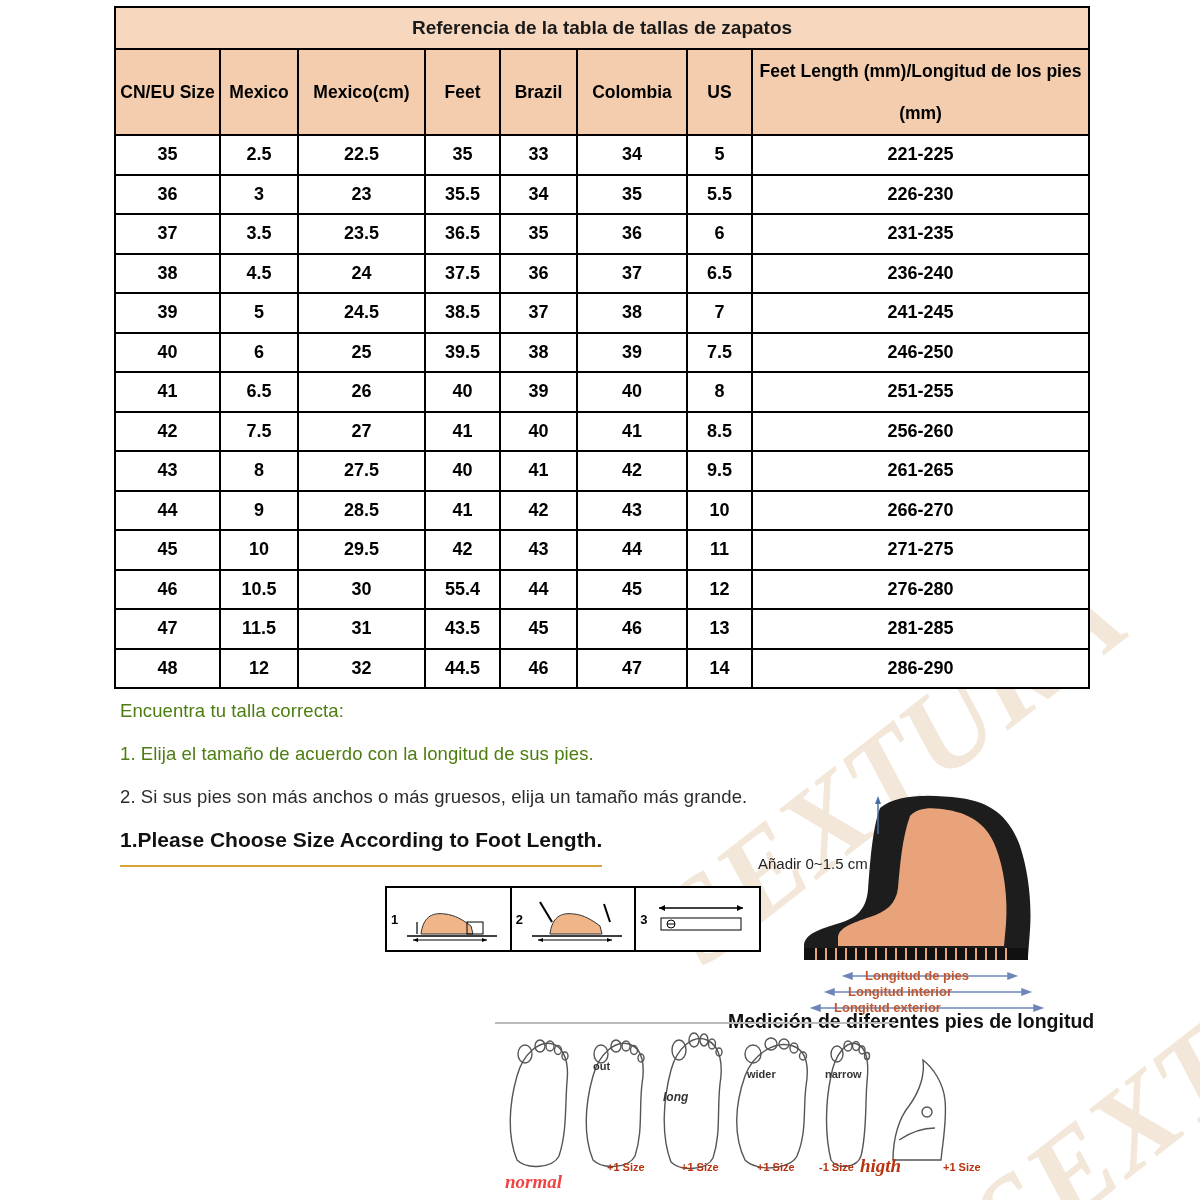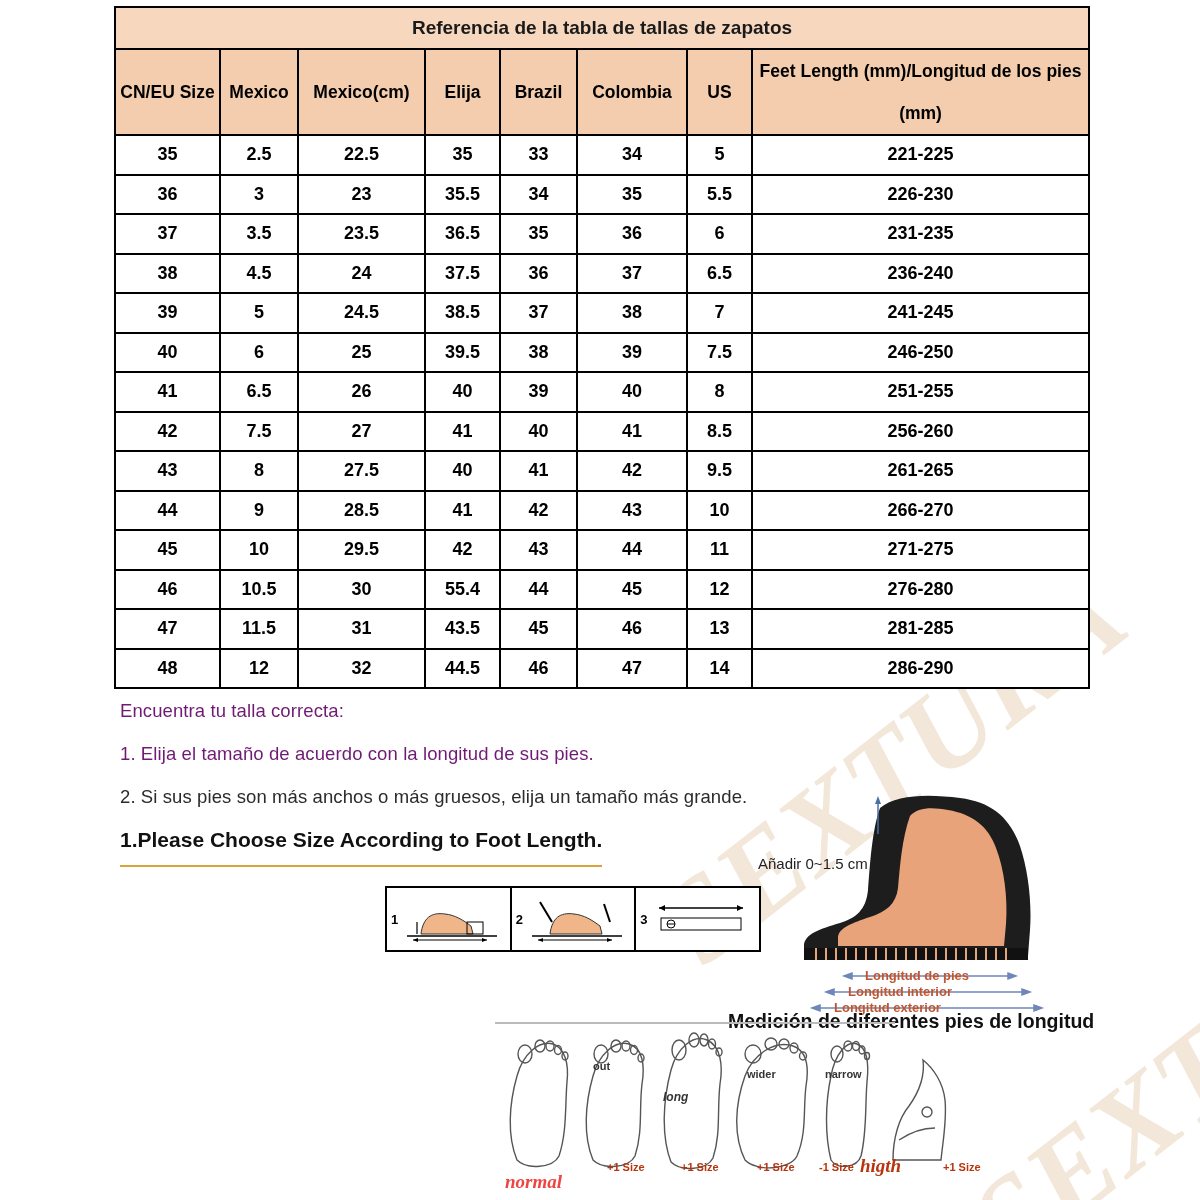--- a/index.html
+++ b/index.html
@@ -77,21 +77,21 @@
 
   
   .instructions {
     position: absolute;
     left: 120px;
     top: 700px;
     width: 900px;
   }
   .instr-line {
     font-size: 18.5px;
-    color: #701a75;
+    color: #4d7c0f;
     margin-bottom: 21px;
     font-family: "Liberation Sans", sans-serif;
     letter-spacing: 0.1px;
   }
   .instr-line.faded {
     color: #2b2b2b;
   }
   .instr-en {
     position: absolute;
     left: 120px;
@@ -235,21 +235,21 @@
           <col class="c7">
       </colgroup>
       <tbody id="table-body">
         <tr class="title-row">
           <td colspan="8">Referencia de la tabla de tallas de zapatos</td>
         </tr>
       <tr class="header-row">
             <th>CN/EU Size</th>
             <th>Mexico</th>
             <th>Mexico(cm)</th>
-            <th>Elija</th>
+            <th>Feet</th>
             <th>Brazil</th>
             <th>Colombia</th>
             <th>US</th>
             <th>Feet Length (mm)/Longitud de los pies (mm)</th>
           </tr>
           <tr class="data-row">
             <td>35</td>
             <td>2.5</td>
             <td>22.5</td>
             <td>35</td>

